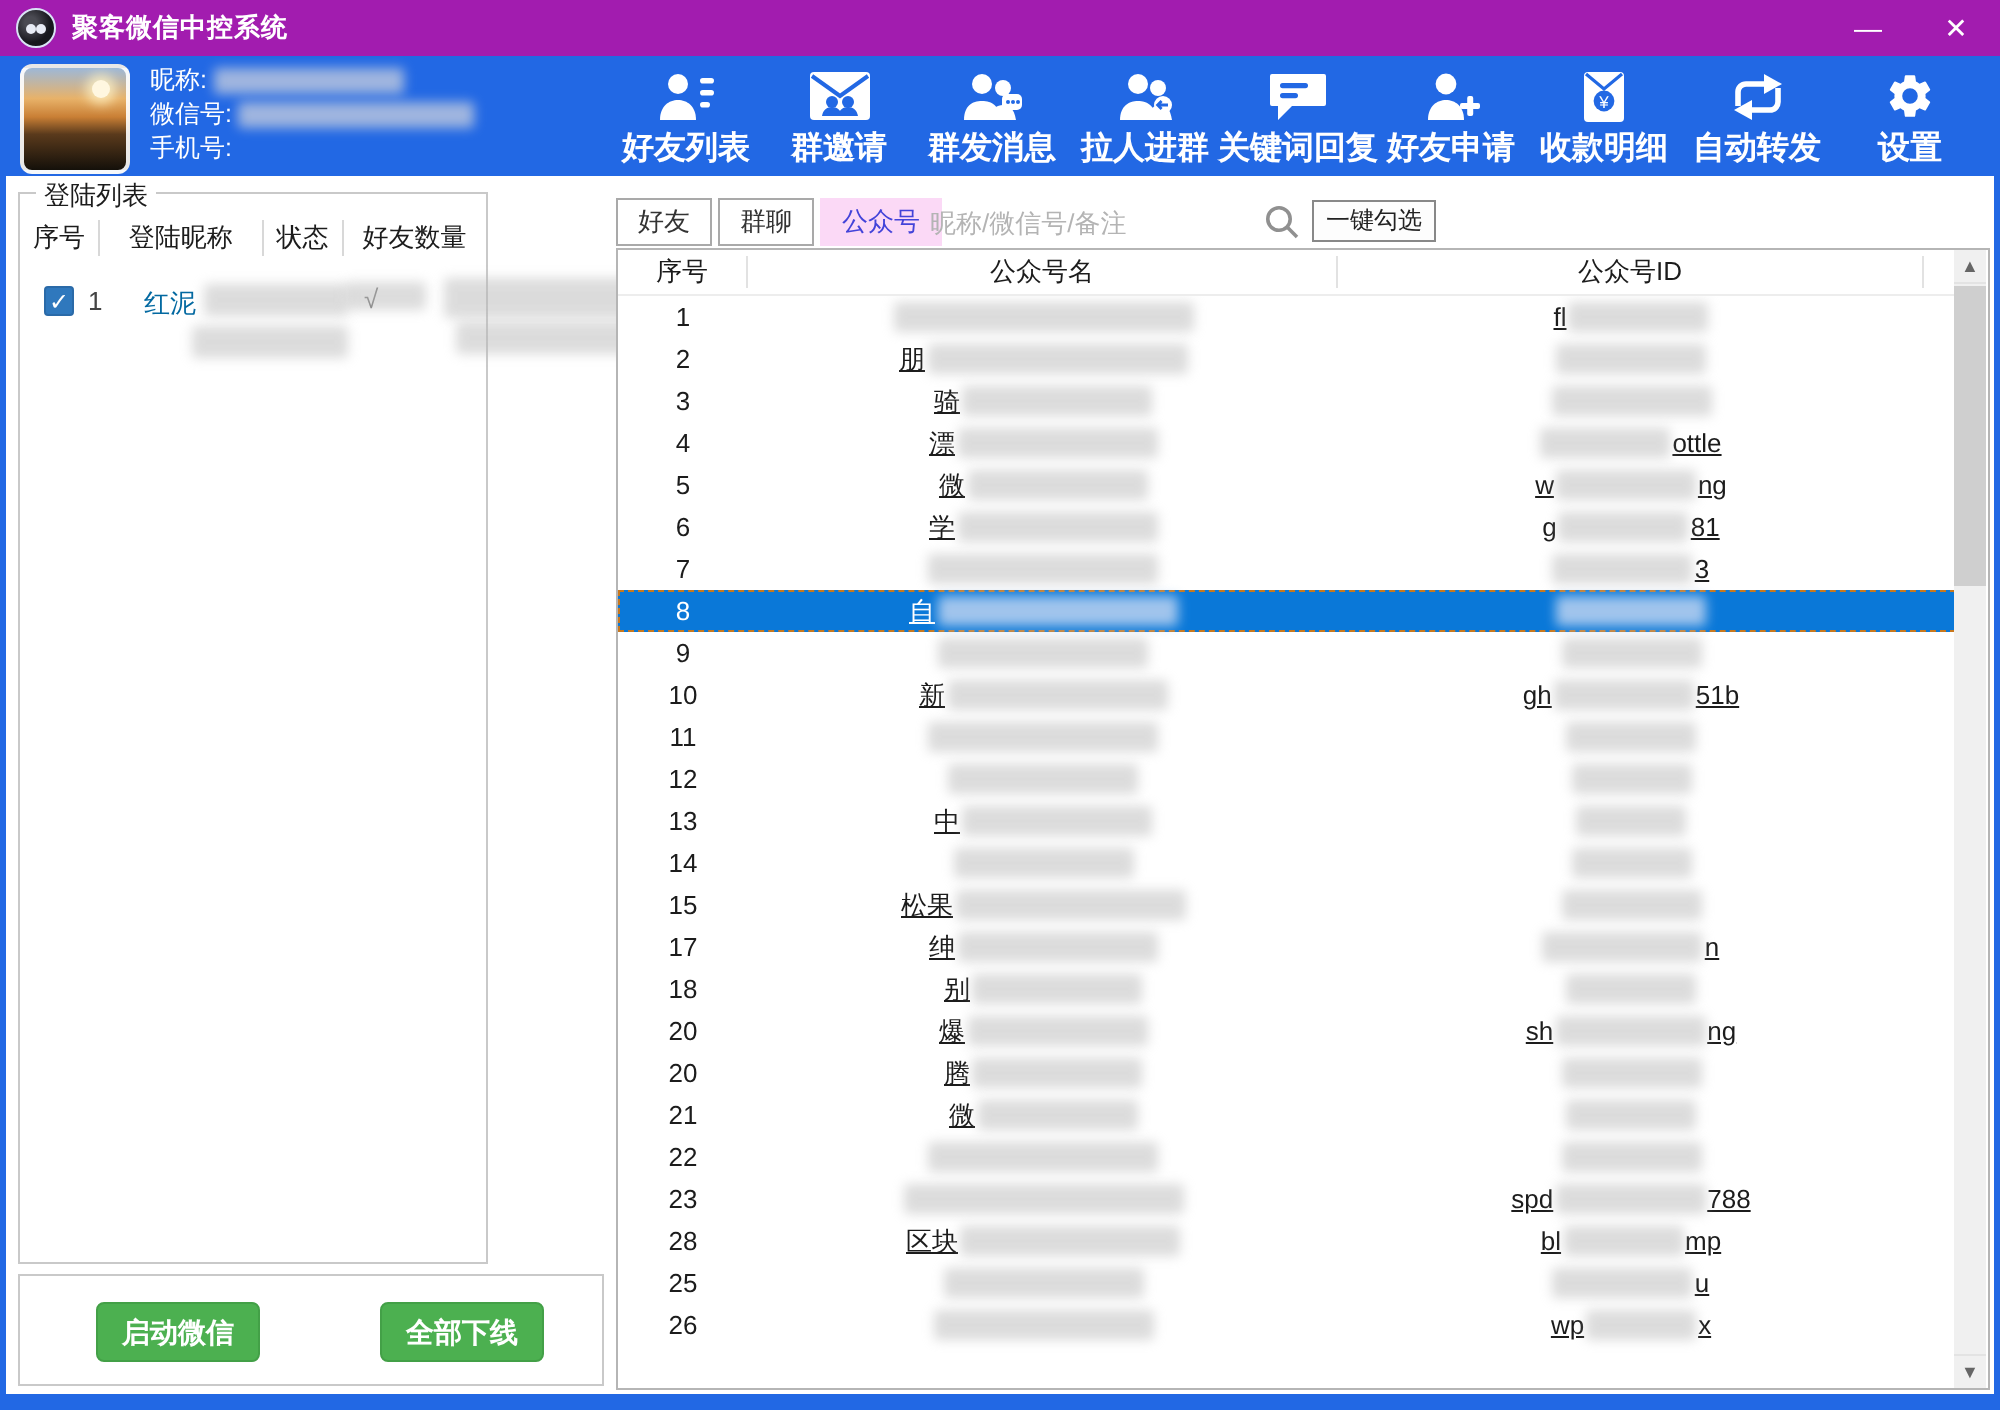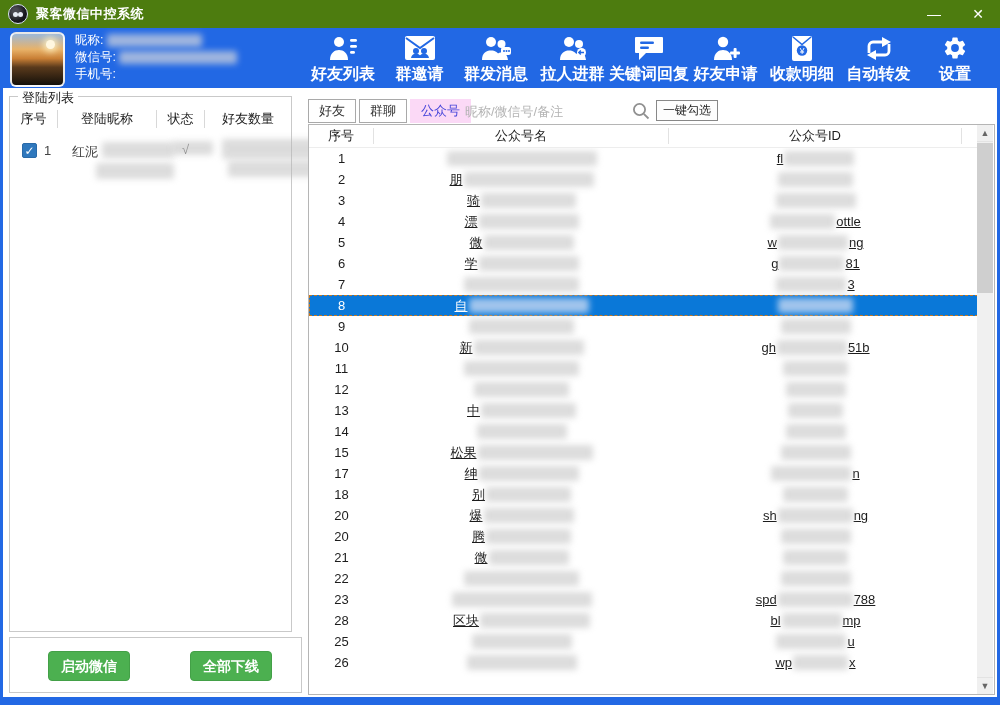--- a/index.html
+++ b/index.html
@@ -1,21 +1,21 @@
 <!DOCTYPE html>
 <html><head>
 <meta charset="utf-8">
 <style>
   * { margin:0; padding:0; box-sizing:border-box; }
   html,body { width:1000px; height:705px; overflow:hidden; }
   body { font-family:"Liberation Sans","DejaVu Sans",sans-serif; background:#fff; position:relative; }
   #win { position:absolute; inset:0; border-left:3px solid #2268e4; border-right:3px solid #2268e4; border-bottom:8px solid #2268e4; background:#fff; }
 
   
-  #titlebar { position:absolute; left:-3px; top:0; width:1000px; height:28px; background:#4d7c0f; display:flex; align-items:center; }
+  #titlebar { position:absolute; left:-3px; top:0; width:1000px; height:28px; background:#a21caf; display:flex; align-items:center; }
   #applogo { width:20px; height:20px; border-radius:50%; margin-left:8px; background:radial-gradient(circle at 35% 35%, #4a4a52 0 18%, #17171d 60%); border:1px solid #d9e2f5; position:relative; }
   #applogo:before { content:""; position:absolute; left:4px; top:7px; width:5px; height:5px; border-radius:50%; background:#e8ecf5; }
   #applogo:after { content:""; position:absolute; right:4px; top:7px; width:5px; height:5px; border-radius:50%; background:#e8ecf5; }
   #wintitle { color:#fff; font-size:13px; font-weight:bold; margin-left:8px; letter-spacing:.5px; }
   #wincontrols { margin-left:auto; display:flex; align-items:center; height:100%; }
   .winbtn { color:#fff; width:44px; height:100%; display:flex; align-items:center; justify-content:center; font-size:14px; cursor:default; }
 
   
   #header { position:absolute; left:-3px; top:28px; width:1000px; height:60px; background:#2268e4; }
   #avatar { position:absolute; left:10px; top:4px; width:55px; height:55px; border-radius:6px; border:2px solid rgba(255,255,255,.9);
@@ -28,21 +28,21 @@
   .blur.onblue { background:#a9c9ee; opacity:.95; }
 
   
   #nav { position:absolute; left:308px; top:3px; width:682px; height:57px; display:flex; justify-content:space-between; }
   .nav-item { width:70px; display:flex; flex-direction:column; align-items:center; justify-content:flex-start; color:#fff; position:relative; cursor:default; }
   .nav-icon { height:30px; display:flex; align-items:center; justify-content:center; margin-top:2px; }
   .nav-label { font-size:16px; font-weight:bold; white-space:nowrap; margin-top:1px; }
   .nav-item.active:after { content:""; position:absolute; bottom:-3px; left:2px; right:2px; height:3px; background:#fff; border-radius:2px; }
 
   
-  #loginbox { position:absolute; left:6px; top:96px; width:283px; height:536px; border:1px solid #c9c9c9; }
+  #loginbox { position:absolute; left:6px; top:96px; width:235px; height:536px; border:1px solid #c9c9c9; }
   #loginbox legend, .grouptitle { position:absolute; top:-8px; left:8px; background:#fff; padding:0 4px; font-size:13px; color:#1c1c1c; }
   #loginhead { position:absolute; left:0; top:10px; width:100%; height:24px; display:flex; align-items:center; font-size:13px; color:#1c1c1c; }
   #loginhead .col { text-align:center; }
   .vsep { width:1px; height:18px; background:#d8d8d8; }
   #loginrow { position:absolute; left:0; top:40px; width:100%; height:50px; font-size:13px; color:#444; }
   #chk { position:absolute; left:12px; top:6px; width:15px; height:15px; background:#2f78bd; border:1px solid #2a6aa8; border-radius:2px; color:#fff; font-size:12px; line-height:14px; text-align:center; }
   #btnbox { position:absolute; left:6px; top:637px; width:293px; height:56px; border:1px solid #c9c9c9; }
   .greenbtn { position:absolute; top:13px; width:82px; height:30px; background:#4cb050; border:1px solid #43a047; border-radius:4px; color:#fff; font-size:14px; font-weight:bold; text-align:center; line-height:28px; cursor:default; }
 
   
@@ -211,21 +211,21 @@
         <span class="vsep"></span>
       <span class="col" style="width:100px">登陆昵称</span>
         <span class="vsep"></span>
       <span class="col" style="width:48px">状态</span>
         <span class="vsep"></span>
       <span class="col" style="width:88px">好友数量</span>
     </div>
     <div id="loginrow">
       <div id="chk">✓</div>
       <span style="position:absolute;left:34px;top:6px">1</span>
-      <span style="position:absolute;left:62px;top:6px;color:#404040">红泥</span>
+      <span style="position:absolute;left:62px;top:6px;color:#0369a1">红泥</span>
       <span class="blur gray" style="position:absolute;left:92px;top:5px;width:72px;height:16px"></span>
       <span class="blur gray" style="position:absolute;left:86px;top:26px;width:78px;height:16px"></span>
       <span style="position:absolute;left:172px;top:5px;color:#777">√</span>
       <span class="blur gray" style="position:absolute;left:163px;top:4px;width:40px;height:14px"></span>
       <span class="blur gray" style="position:absolute;left:212px;top:2px;width:112px;height:20px"></span>
       <span class="blur gray" style="position:absolute;left:218px;top:24px;width:88px;height:16px"></span>
     </div>
   </div>
 
   <div id="btnbox">

